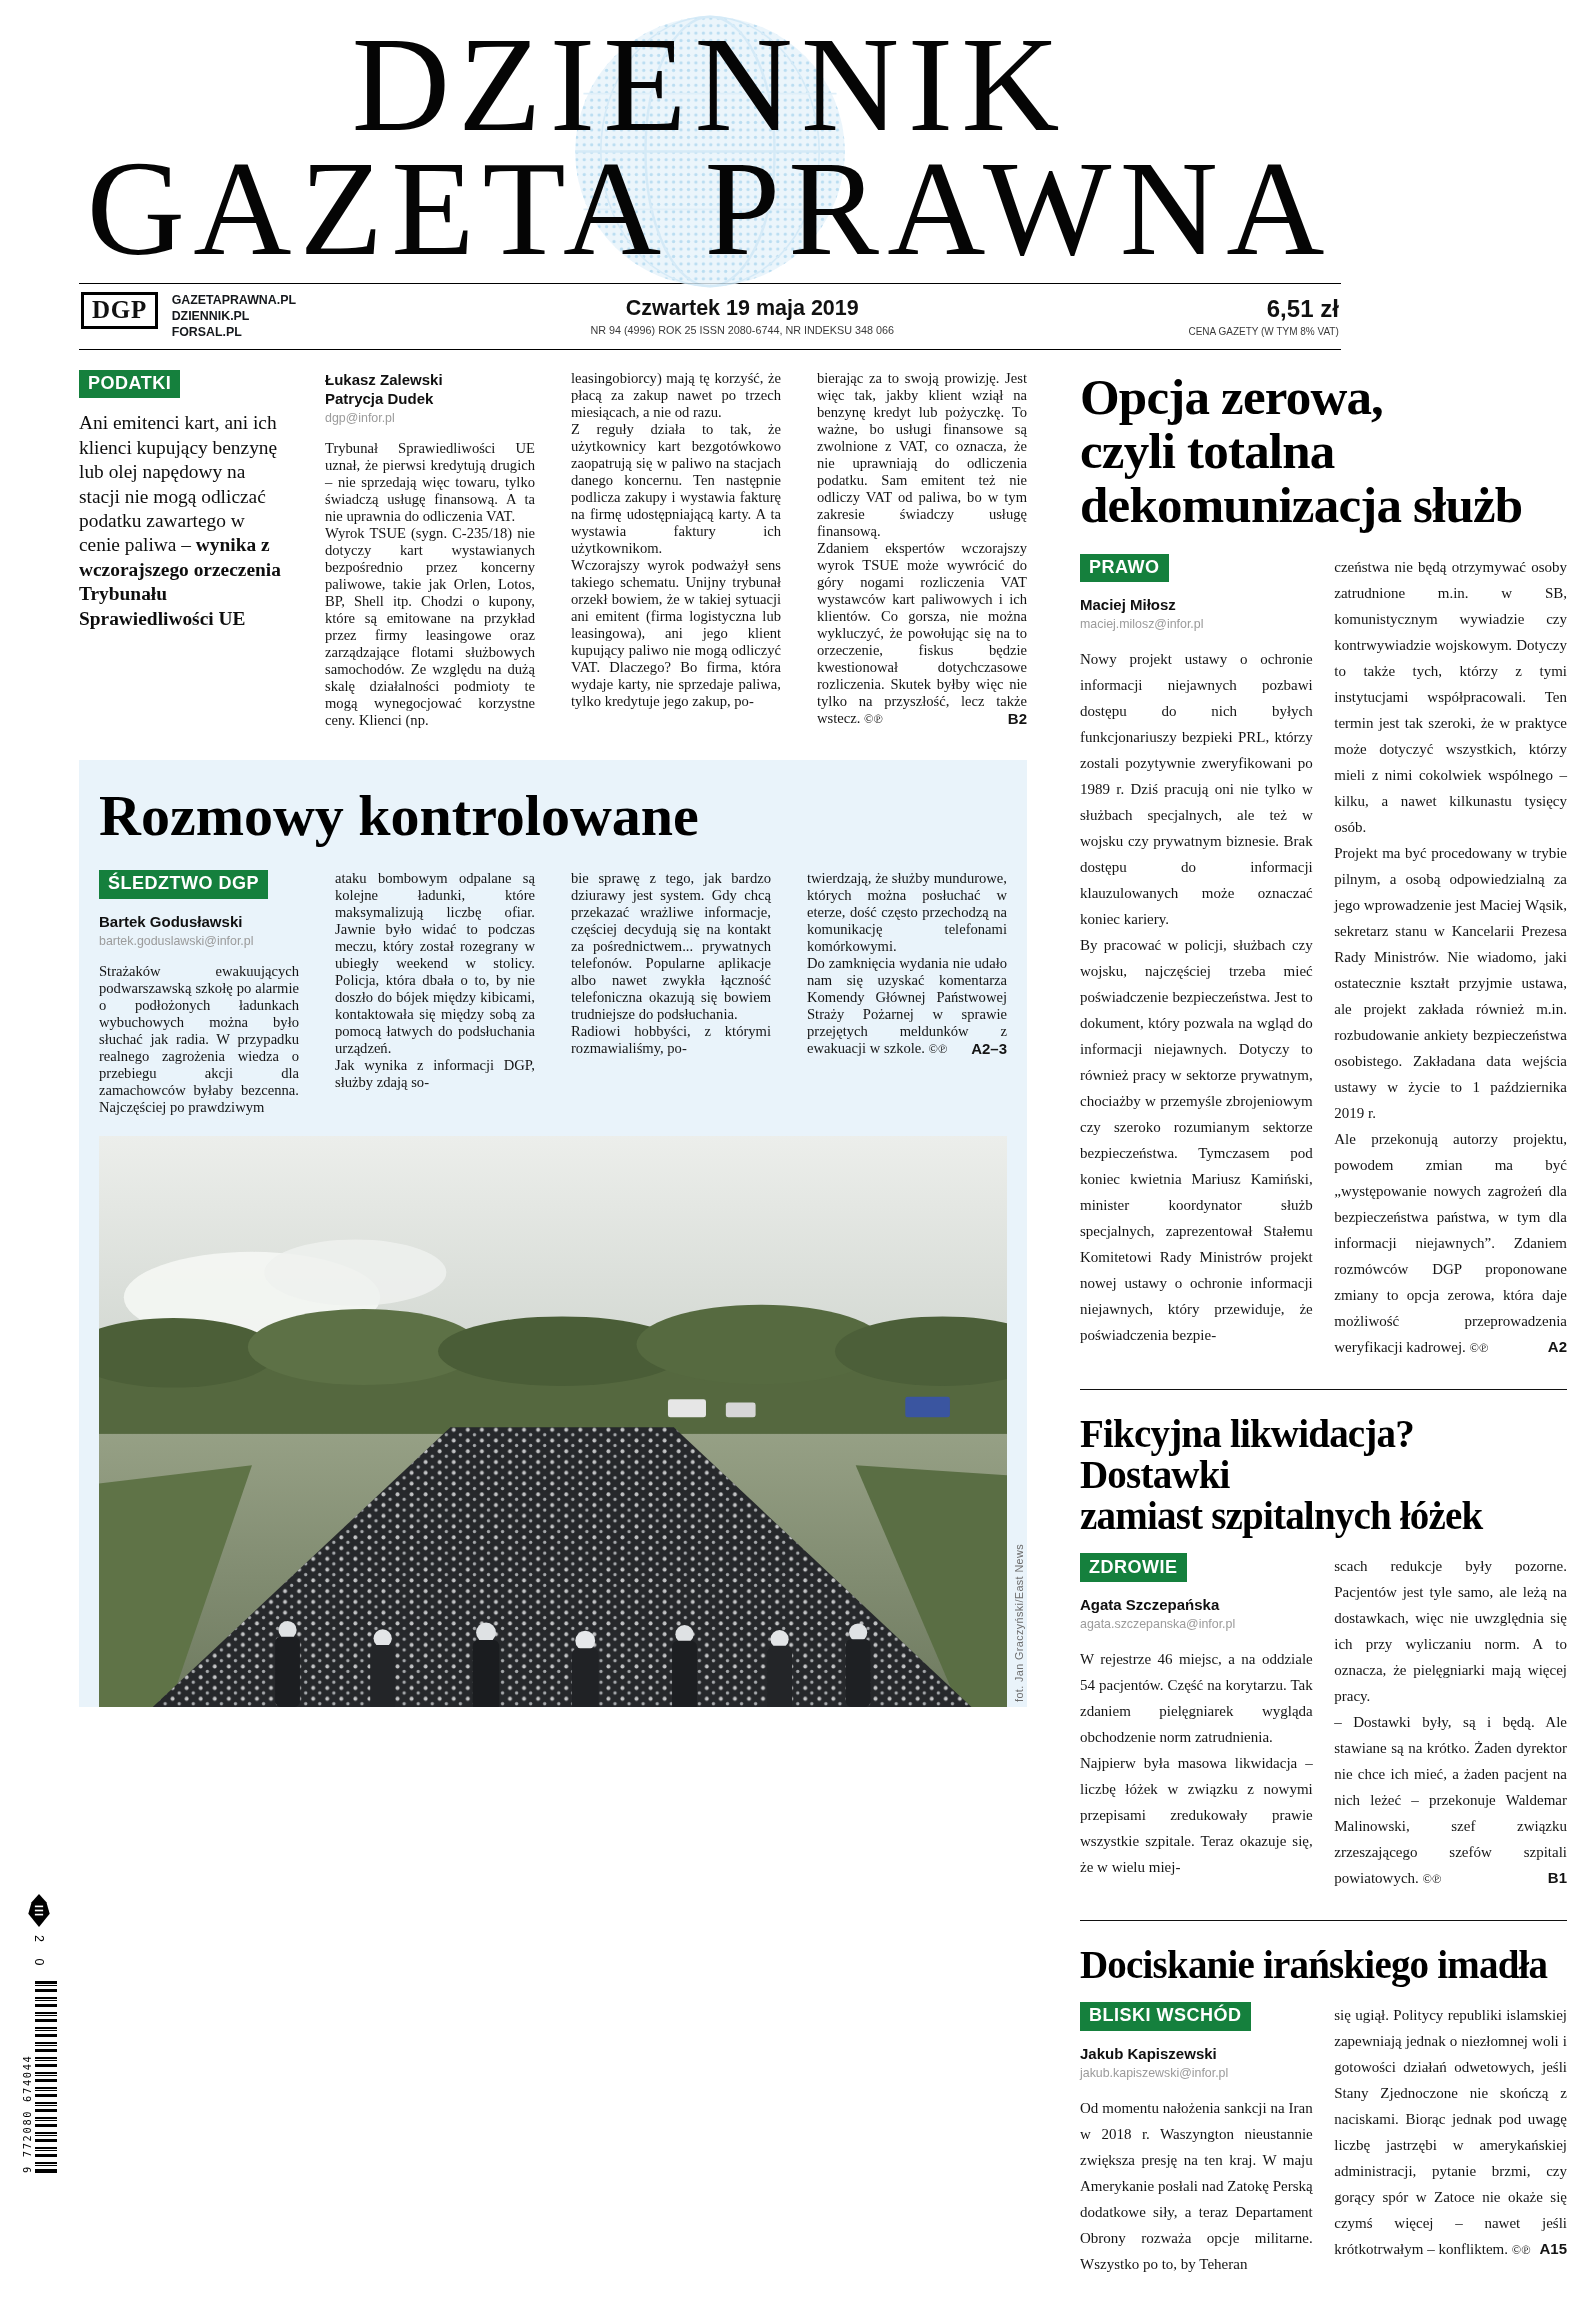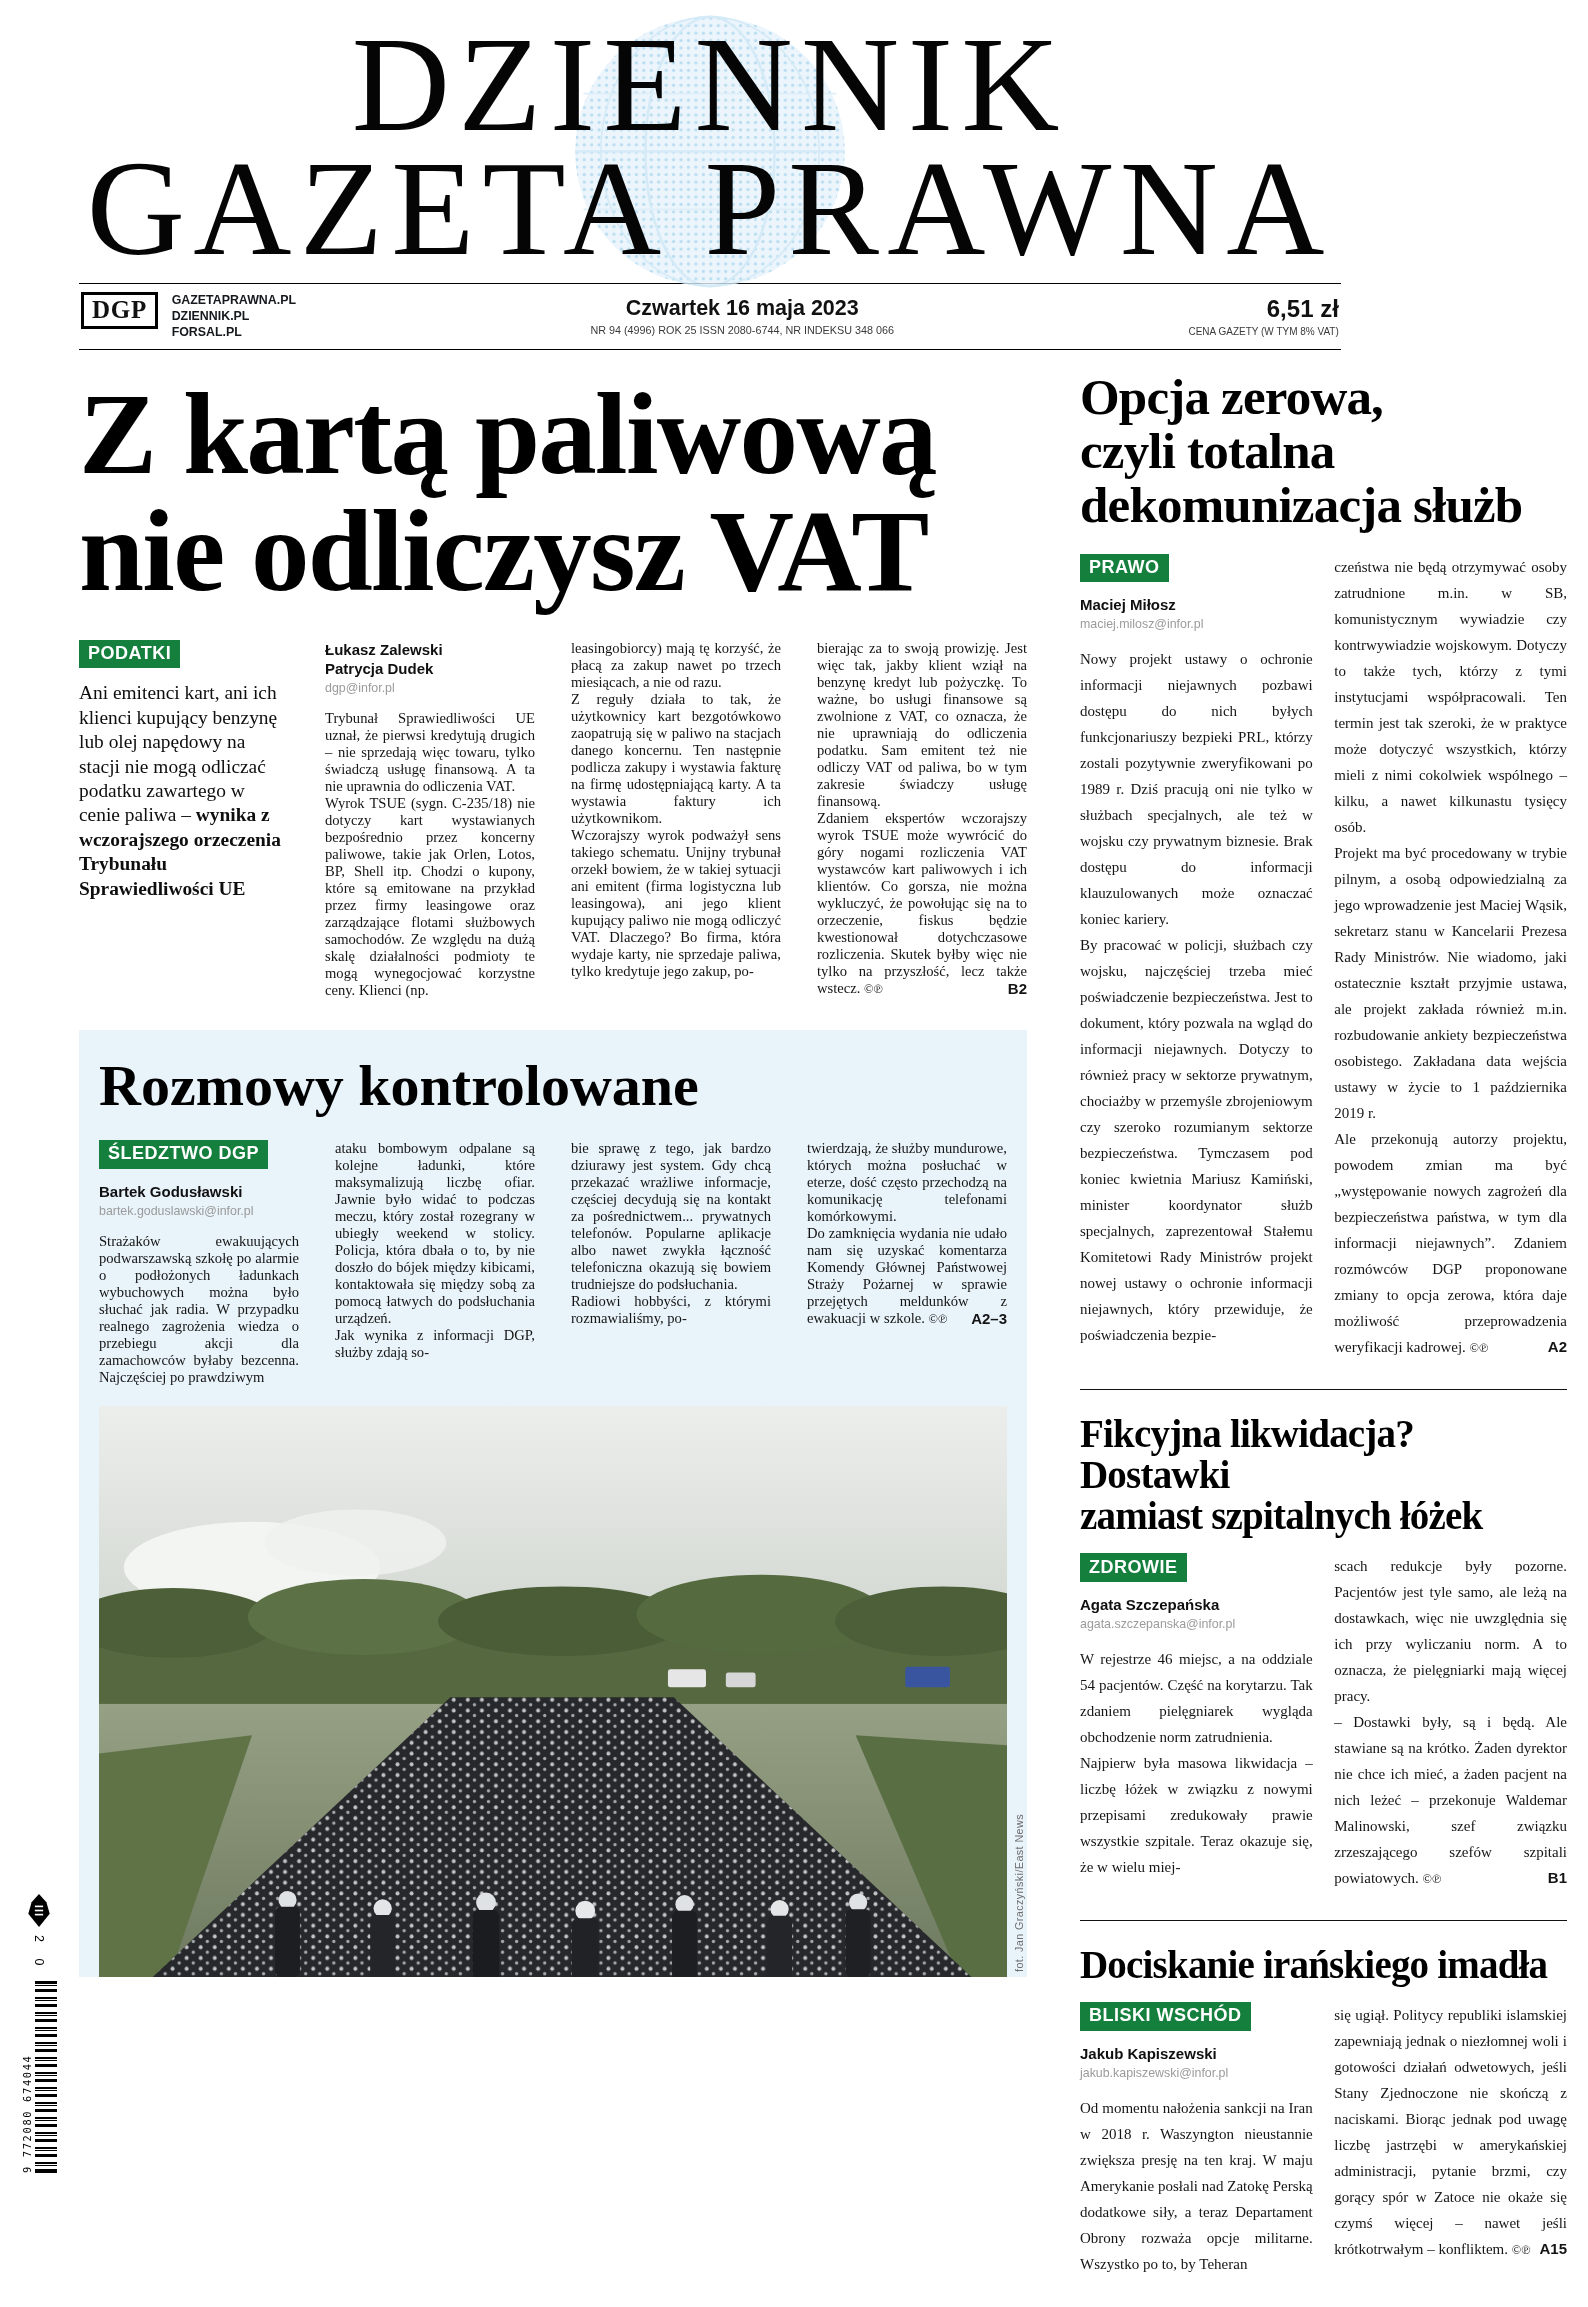--- a/index.html
+++ b/index.html
@@ -125,36 +125,34 @@
   <div class="infobar">
     <div class="brand">
       <div class="dgp-box">DGP</div>
       <div class="sites">
         <div>GAZETAPRAWNA.PL</div>
         <div>DZIENNIK.PL</div>
         <div>FORSAL.PL</div>
       </div>
     </div>
     <div class="issue-center">
-      <div class="issue-date">Czwartek 16 maja 2023</div>
+      <div class="issue-date">Czwartek 19 maja 2019</div>
       <div class="issue-no">NR 94 (4996) ROK 25 ISSN 2080-6744, NR INDEKSU 348 066</div>
     </div>
     <div class="price-block">
       <div class="price">6,51 zł</div>
       <div class="price-note">CENA GAZETY (W TYM 8% VAT)</div>
     </div>
   </div>
 
   <div class="content">
 
     <div class="col-left">
 
       <section>
-        <h1 class="main-headline">Z kartą paliwową
-nie odliczysz VAT</h1>
         <div class="grid4">
           <div>
             <span class="kicker">PODATKI</span>
             <p class="lead"><span>Ani emitenci kart, ani ich klienci kupujący benzynę lub olej napędowy na stacji nie mogą odliczać podatku zawartego w cenie paliwa – </span><span class="bold">wynika z wczorajszego orzeczenia Trybunału Sprawiedliwości UE</span></p>
           </div>
           <div>
             <div class="author">Łukasz Zalewski</div>
             <div class="author">Patrycja Dudek</div>
             <div class="email">dgp@infor.pl</div>
             <div class="body">Trybunał Sprawiedliwości UE uznał, że pierwsi kredytują drugich – nie sprzedają więc towaru, tylko świadczą usługę finansową. A ta nie uprawnia do odliczenia VAT.

